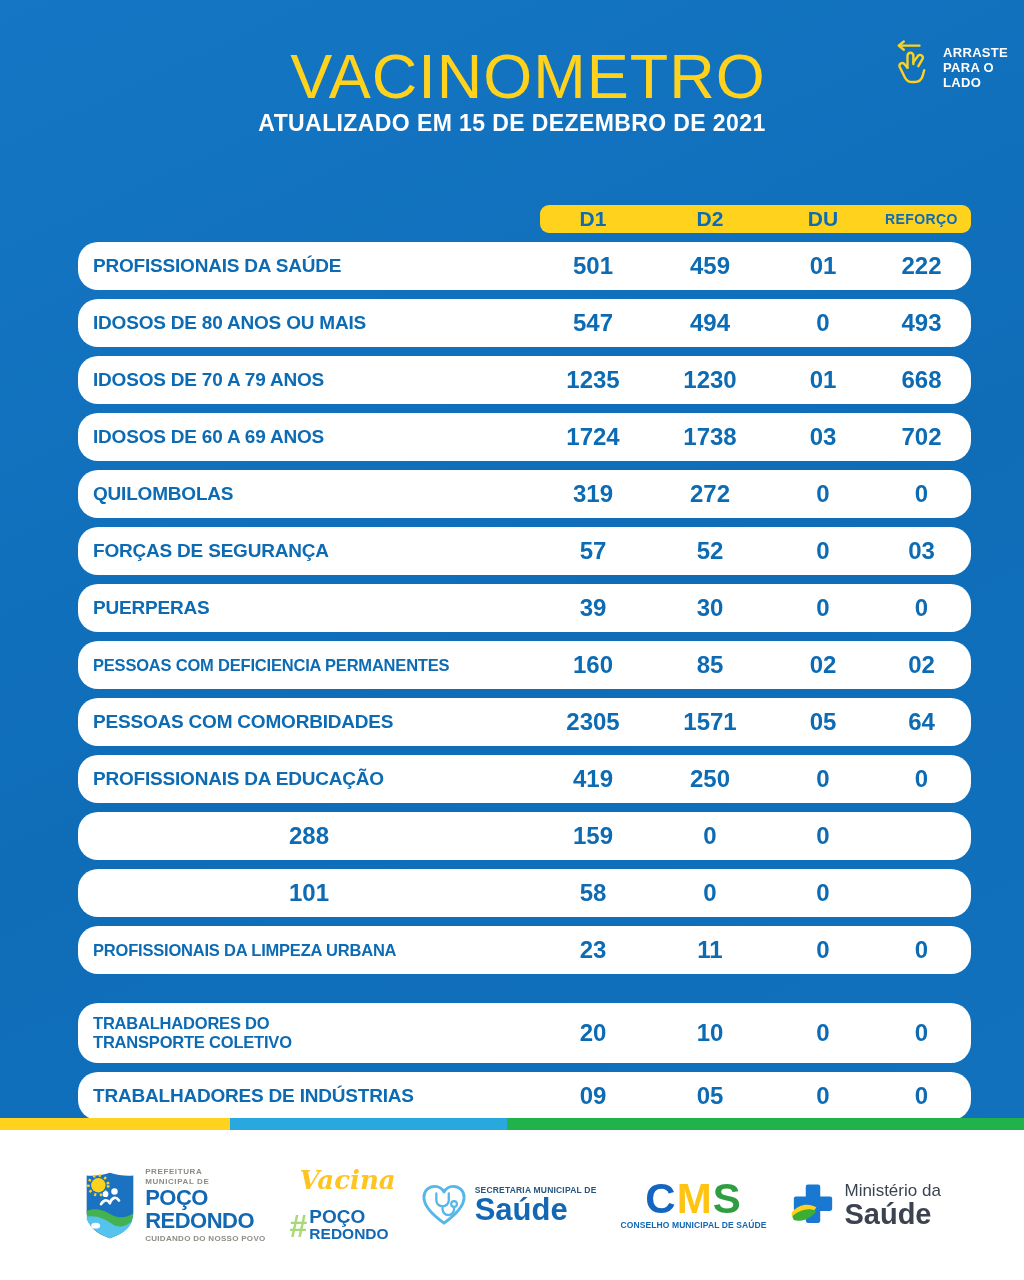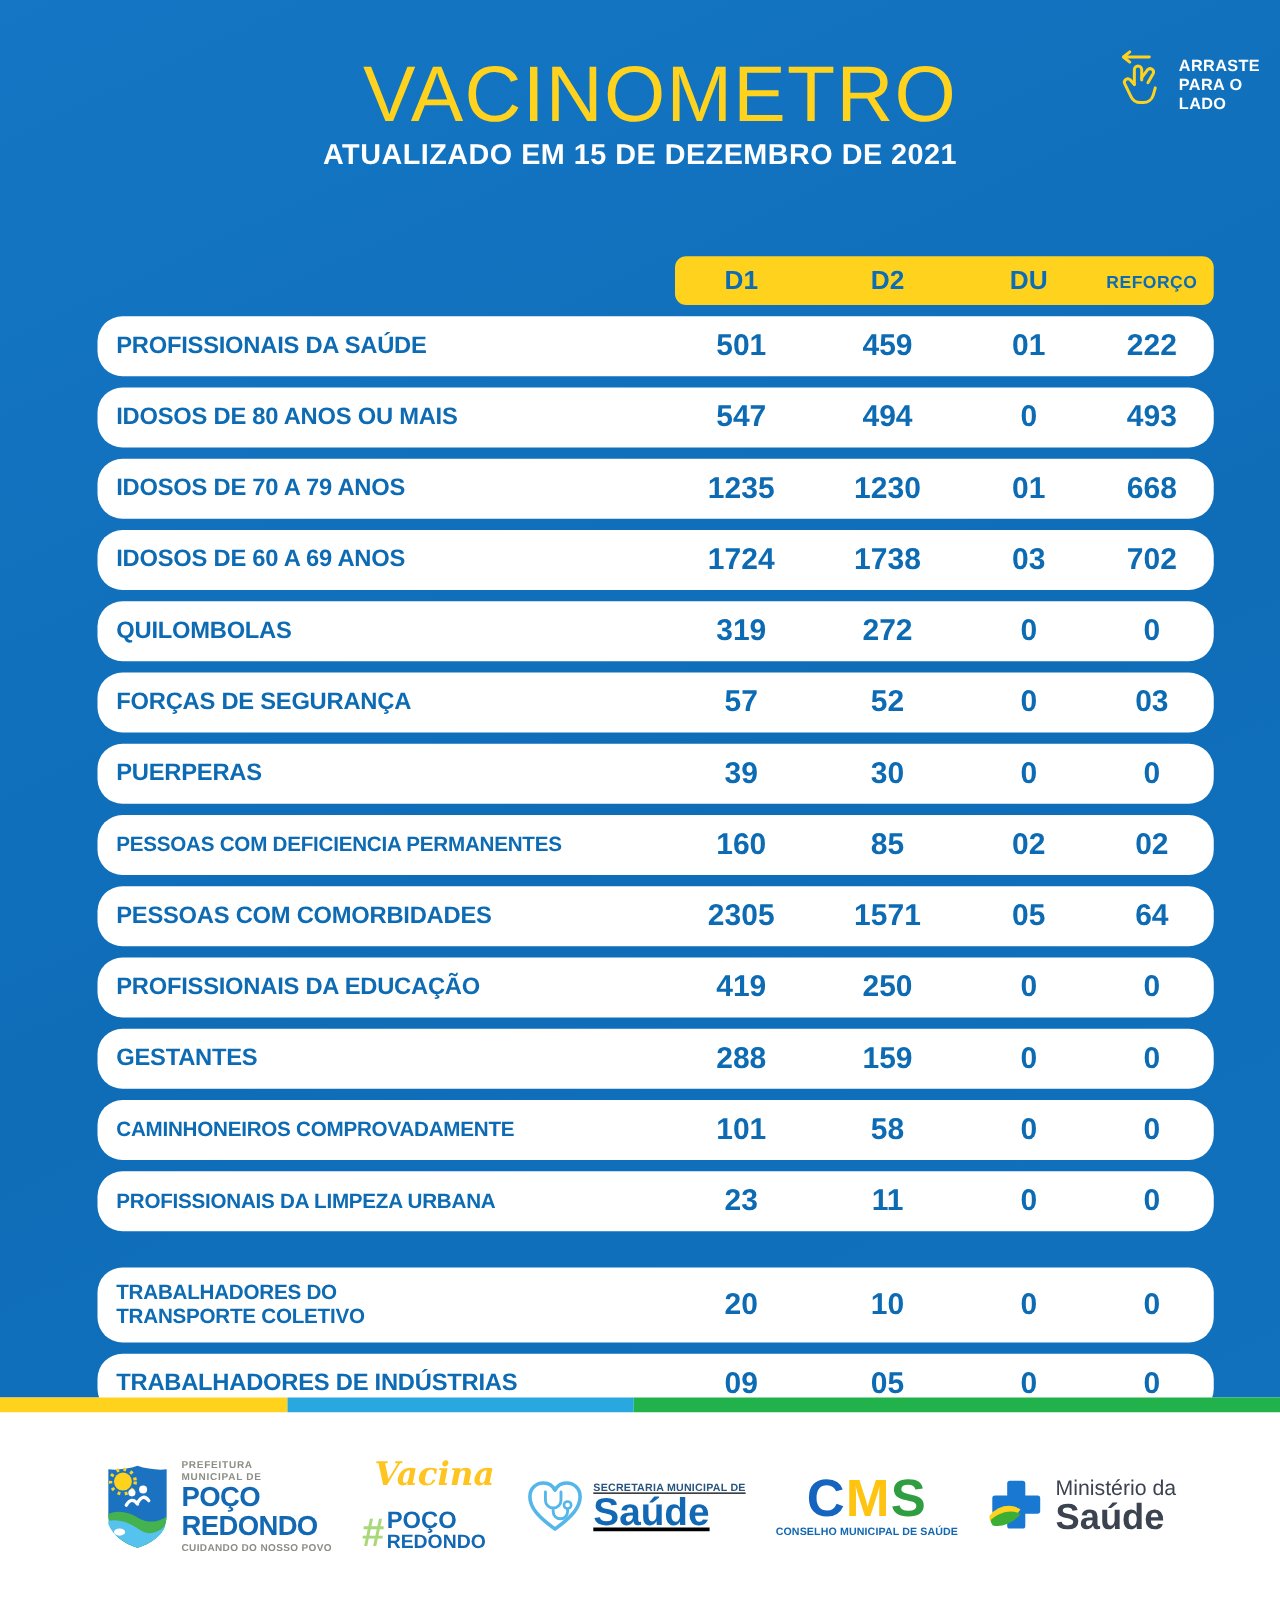--- a/index.html
+++ b/index.html
@@ -30,21 +30,21 @@
   }
   .swipe-hint svg { width:46px; height:52px; display:block; }
   .swipe-text {
     color:#ffffff; font-weight:bold; font-size:13px;
     line-height:1.15; letter-spacing:0.3px; margin-top:8px;
   }
   
   .table { position:absolute; left:78px; top:205px; width:893px;
     --col-label:462px; --c1:106px; --c2:128px; --c3:98px; --c4:99px; }
   .table-header {
-    margin-left:var(--col-label); width:431px; height:39px;
+    margin-left:var(--col-label); width:431px; height:28px;
     background:#FFD21E; border-radius:9px;
     display:grid; grid-template-columns:var(--c1) var(--c2) var(--c3) var(--c4);
     align-items:center;
   }
   .th { text-align:center; font-size:21px; font-weight:bold; color:#0E6CB5; }
   .th.small-th { font-size:14px; letter-spacing:0.4px; }
   .rows { margin-top:9px; }
   .row {
     display:grid;
     grid-template-columns:var(--col-label) var(--c1) var(--c2) var(--c3) var(--c4);
@@ -77,21 +77,21 @@
   .pref-slogan { font-size:8px; color:#8b8e85; font-weight:bold; margin-top:2px; letter-spacing:0.3px; }
   
   .logo-vacina { flex-direction:column; align-items:flex-start;gap:16px; }
   .vacina-script { font-family:"DejaVu Serif", serif; font-style:italic; font-weight:bold;
     color:#FFC41F; font-size:26px; line-height:1; margin-left:10px; }
   .vacina-row { display:flex; align-items:center; margin-top:-1px; }
   .vacina-hash { color:#a9d87b; font-size:32px; font-weight:bold; margin-right:2px; line-height:1; }
   .vacina-n1 { font-size:19px; font-weight:bold; color:#1268B3; line-height:0.95; }
   .vacina-n2 { font-size:15.5px; font-weight:bold; color:#1268B3; line-height:1.05; }
   
-  .logo-sec { gap:7px;text-decoration:underline; }
+  .logo-sec { gap:7px; }
   .logo-sec svg { width:48px; height:44px; }
   .sec-top { font-size:8.5px; font-weight:bold; color:#27557e; letter-spacing:0.2px; }
   .sec-name { font-size:31px; font-weight:bold; color:#1268B3; line-height:0.95; }
   
   .logo-cms { flex-direction:column; }
   .cms-letters { font-size:42px; font-weight:bold; line-height:0.9; letter-spacing:1px; }
   .cms-c { color:#1565C0; } .cms-m { color:#FFC412; } .cms-s { color:#2F9E41; }
   .cms-caption { font-size:8.5px; font-weight:bold; color:#1268B3; margin-top:3px; letter-spacing:0.1px; }
   
   .logo-min { gap:8px; }
@@ -212,29 +212,27 @@
 
   <div class="row">
     <div class="row-label">PROFISSIONAIS DA EDUCAÇÃO</div>
     <div class="cell">419</div>
     <div class="cell">250</div>
     <div class="cell">0</div>
     <div class="cell">0</div>
   </div>
 
   <div class="row">
-    <div class="row-label">GESTANTES</div>
     <div class="cell">288</div>
     <div class="cell">159</div>
     <div class="cell">0</div>
     <div class="cell">0</div>
   </div>
 
   <div class="row">
-    <div class="row-label small">CAMINHONEIROS COMPROVADAMENTE</div>
     <div class="cell">101</div>
     <div class="cell">58</div>
     <div class="cell">0</div>
     <div class="cell">0</div>
   </div>
 
   <div class="row">
     <div class="row-label small">PROFISSIONAIS DA LIMPEZA URBANA</div>
     <div class="cell">23</div>
     <div class="cell">11</div>

